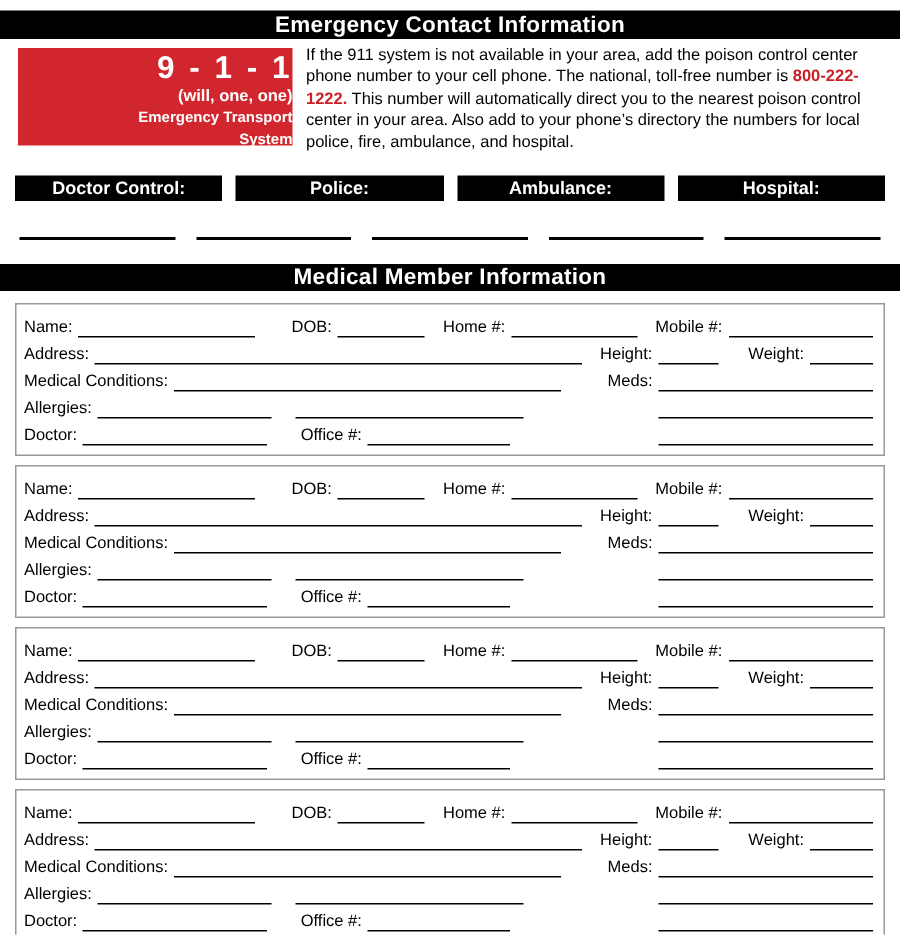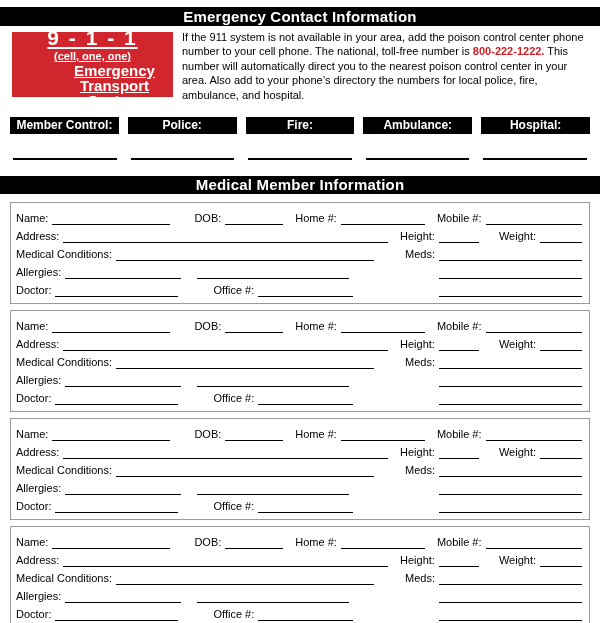--- a/index.html
+++ b/index.html
@@ -14,29 +14,28 @@
     font-family:"Liberation Sans","DejaVu Sans",sans-serif;
   }
   .section-bar{
     margin-top:7px;height:19px;background:#000;
     color:#fff;font-weight:bold;font-size:15px;
     text-align:center;line-height:19px;letter-spacing:.2px;
   }
   
   .top-section{display:flex;margin:6px 10px 0 12px;}
   .red-box{
-    width:161px;height:65px;background:var(--red-box);
-    color:#fff;text-align:center;padding-top:5px;
+    width:183px;height:65px;background:var(--red-box);
+    color:#fff;text-align:right;padding-top:5px;
     display:flex;flex-direction:column;justify-content:center;
     flex-shrink:0;
-    text-decoration:underline;
   }
   .red-number{font-size:21px;font-weight:bold;letter-spacing:2px;line-height:24px;}
   .red-words{font-size:11px;font-weight:bold;line-height:13px;}
-  .red-caption{font-size:15px;font-weight:bold;line-height:15px;margin-left:44px;}
+  .red-caption{font-size:10px;font-weight:bold;line-height:15px;margin-left:44px;}
   .intro{
     flex:1;padding-left:9px;font-size:11px;line-height:14.4px;
     margin-top:-2px;
   }
   .intro .phone{color:var(--red-text);font-weight:bold;}
   
   .contacts-row{display:flex;gap:9px;margin:15px 10px 0;}
   .contact-box{
     flex:1;height:17px;background:#000;color:#fff;
     font-weight:bold;font-size:12px;text-align:center;line-height:17px;
@@ -52,41 +51,40 @@
     display:flex;flex-direction:column;justify-content:space-around;
   }
   .frow{display:flex;align-items:flex-end;font-size:11px;line-height:13px;height:15px;}
   .lbl{white-space:nowrap;}
   .ln{border-bottom:1px solid #000;height:12px;margin-left:4px;}
   .grow{flex:1;}
   .w118{width:118px;} .w58{width:58px;} .w84{width:84px;}
   .w40{width:40px;}  .w42{width:42px;} .w143{width:143px;}
   .w116{width:116px;}.w152{width:152px;}.w123{width:123px;}.w95{width:95px;}
   .ml6{margin-left:6px;padding-left:25px;} .ml8{margin-left:12px;text-align:right;} .ml12{margin-left:12px;}
-  .ml16{margin-left:16px;} .ml20{margin-left:20px;} .ml22{margin-left:35px;} .ml24{margin-left:24px;}
+  .ml16{margin-left:16px;} .ml20{margin-left:20px;} .ml22{margin-left:22px;} .ml24{margin-left:24px;}
   .mlauto{margin-left:auto;}
 </style>
 </head>
 <body>
 
 <div class="section-bar">Emergency Contact Information</div>
 
 <div class="top-section">
   <div class="red-box">
     <div class="red-number">9 - 1 - 1</div>
-    <div class="red-words">(cell, one, one)</div>
+    <div class="red-words">(will, one, one)</div>
     <div class="red-caption">Emergency Transport System</div>
   </div>
   <div class="intro"><span>If the 911 system is not available in your area, add the poison control center phone number to your cell phone. The national, toll-free number is </span><span class="phone">800-222-1222.</span><span> This number will automatically direct you to the nearest poison control center in your area. Also add to your phone’s directory the numbers for local police, fire, ambulance, and hospital.</span></div>
 </div>
 
 <div class="contacts-row">
-  <div class="contact-box">Member Control:</div>
+  <div class="contact-box">Doctor Control:</div>
   <div class="contact-box">Police:</div>
-  <div class="contact-box">Fire:</div>
   <div class="contact-box">Ambulance:</div>
   <div class="contact-box">Hospital:</div>
 </div>
 
 <div class="blank-row">
   <div class="blank-line"></div>
   <div class="blank-line"></div>
   <div class="blank-line"></div>
   <div class="blank-line"></div>
   <div class="blank-line"></div>

